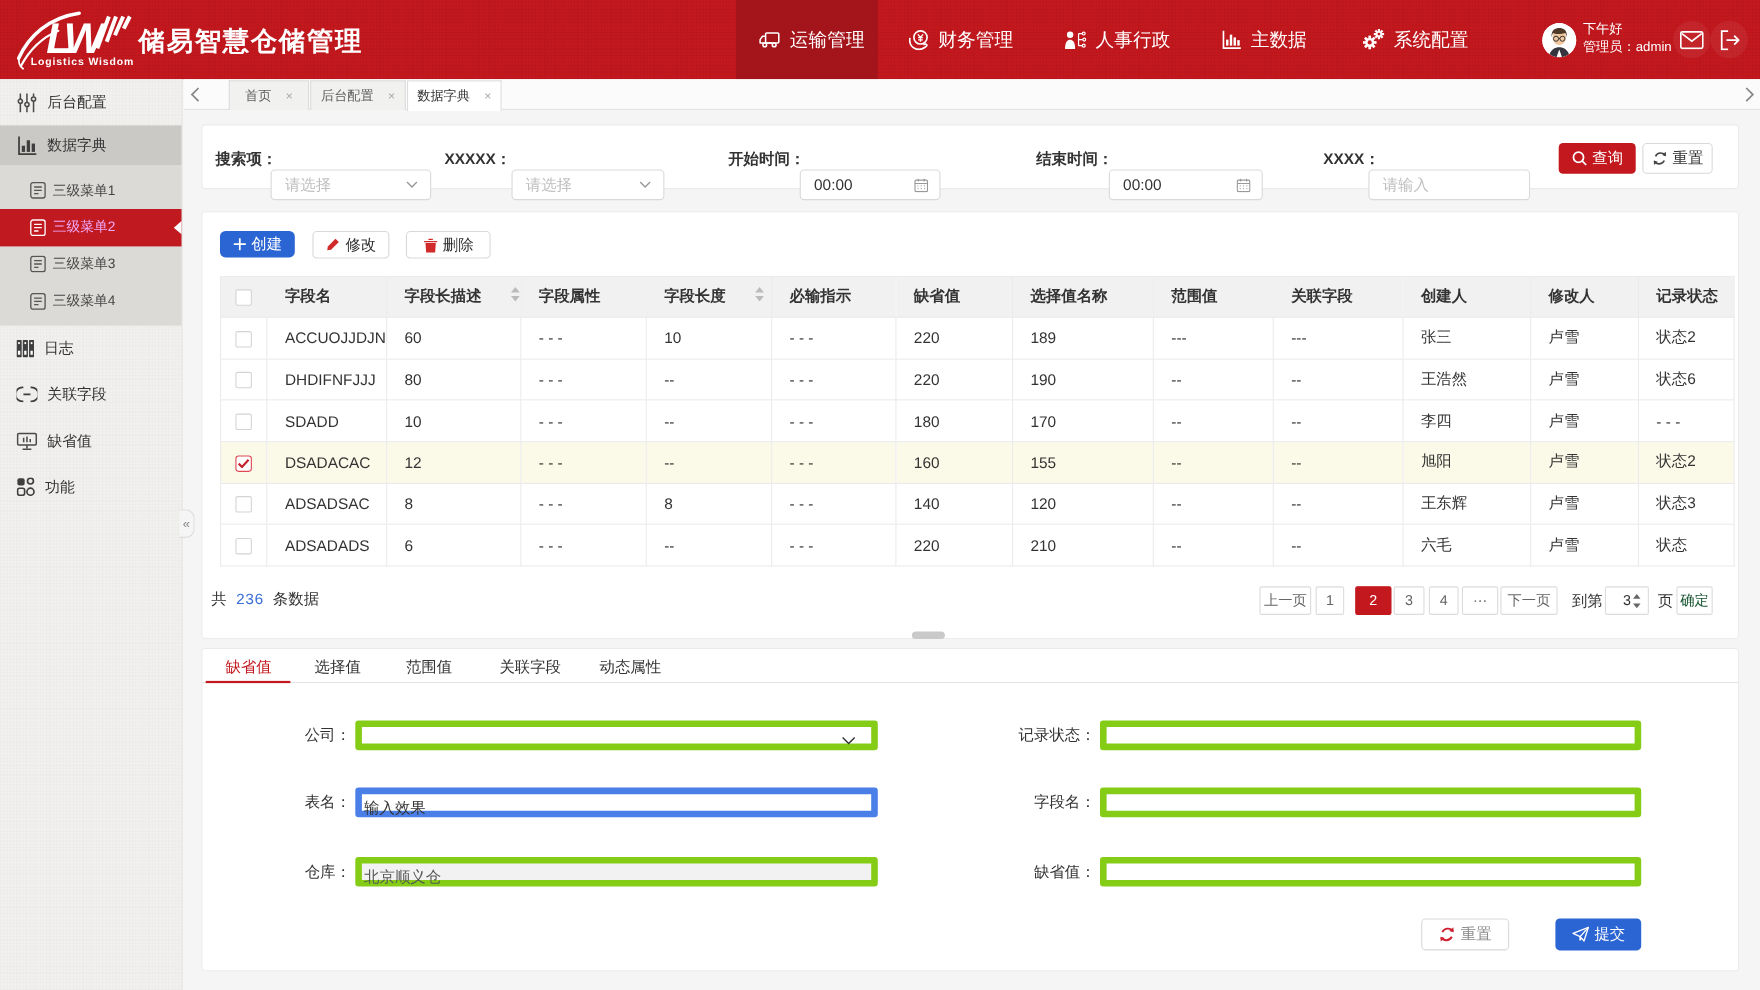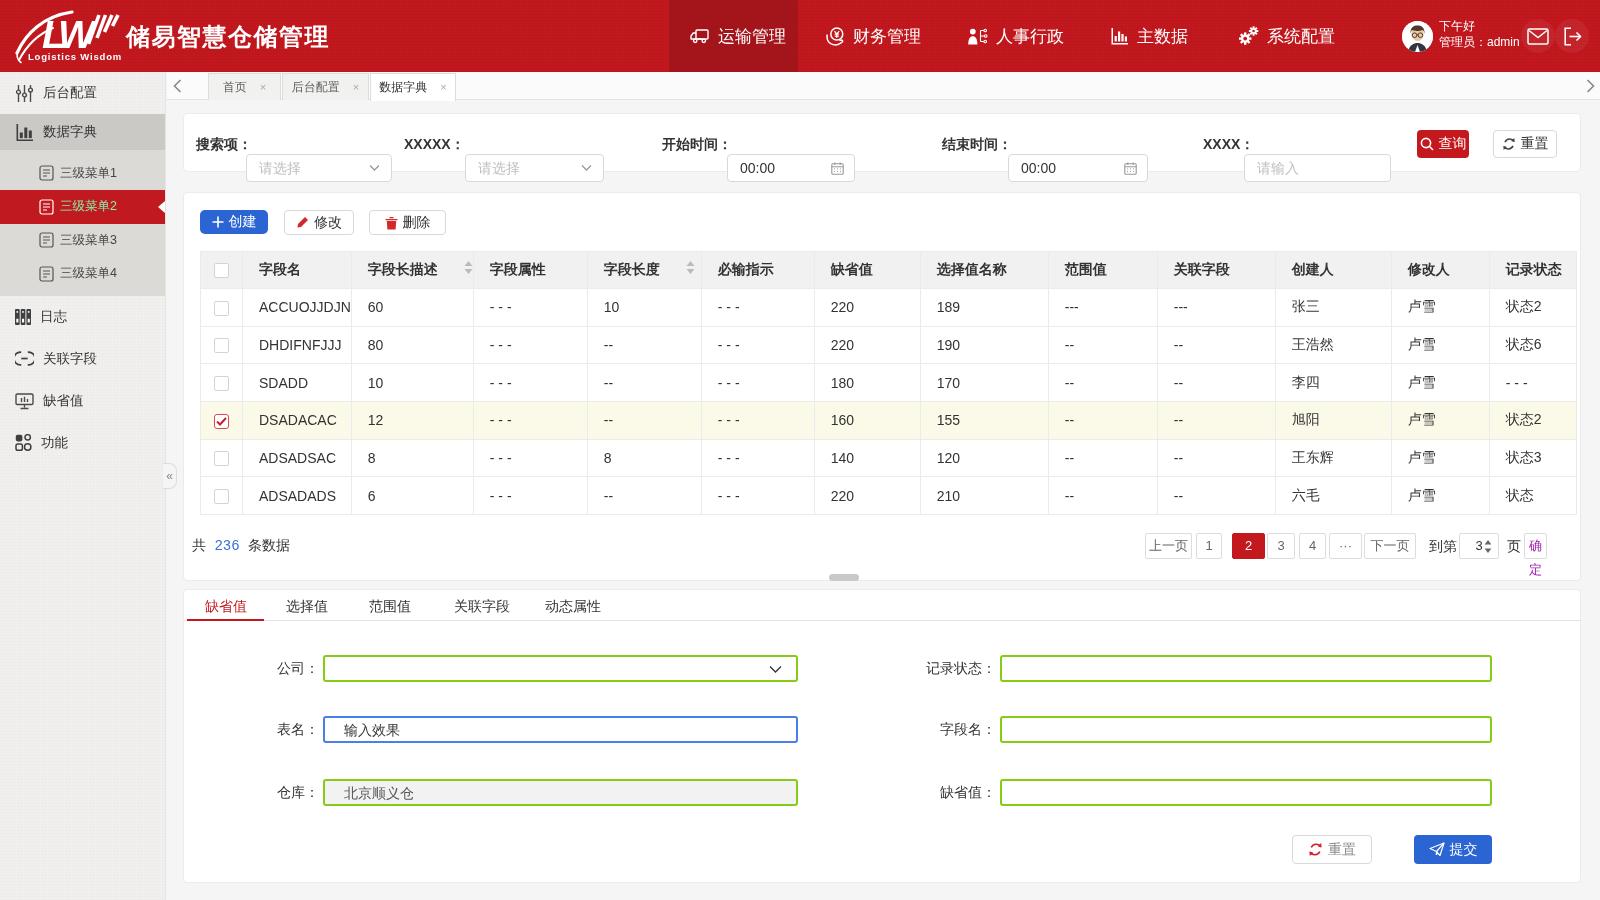--- a/index.html
+++ b/index.html
@@ -15,23 +15,23 @@
 #nav-active{position:absolute;left:669px;top:0;width:129px;height:72px;background:#a4141b;}
 #userbox{position:absolute;left:1402px;top:21px;width:31px;height:31px;border-radius:50%;background:#fff;overflow:hidden;}
 #greet{position:absolute;left:1439px;top:19px;color:#fff;font-size:12px;line-height:15.5px;}
 .hicon{position:absolute;top:19px;width:34px;height:34px;border-radius:50%;background:rgba(255,255,255,.06);display:flex;align-items:center;justify-content:center;}
 
 #sidebar{position:absolute;left:0;top:72px;width:166px;height:828px;background:#f1f0ee;background-image:repeating-linear-gradient(0deg,rgba(0,0,0,.012) 0 1px,transparent 1px 3px),repeating-linear-gradient(90deg,rgba(0,0,0,.012) 0 1px,transparent 1px 3px);border-right:1px solid #e4e3e1;}
 .sitem{height:42px;display:flex;align-items:center;padding-left:15px;color:#333;font-size:13.5px;}
 .sitem svg{margin-right:9px;}
 #group{background:#cbc9c6;height:36px;}
 #submenu{background:#dcdad7;padding:6.5px 0 5px;}
-.sub{height:33.5px;display:flex;align-items:center;padding-left:39px;color:#454545;font-size:12.5px;position:relative;}
+.sub{height:33.5px;display:flex;align-items:center;padding-left:27px;color:#454545;font-size:12.5px;position:relative;}
 .sub svg{margin-right:6px;}
-.sub.active{background:#c01920;color:#86efac;}
+.sub.active{background:#c01920;color:#f0abfc;}
 .sub.active:after{content:"";position:absolute;right:0;top:50%;margin-top:-6px;border-right:7px solid #fff;border-top:6px solid transparent;border-bottom:6px solid transparent;}
 #collapse{position:absolute;left:163px;top:463px;width:14px;height:26px;background:#f5f5f5;border:1px solid #dcdcdc;border-left:none;border-radius:0 8px 8px 0;color:#888;font-size:12px;line-height:24px;text-align:center;z-index:5;}
 
 #tabbar{position:absolute;left:167px;top:72px;width:1433px;height:28px;background:#fbfbfb;border-bottom:1px solid #e3e3e3;}
 .tab{position:absolute;top:1px;height:27px;line-height:26px;font-size:12px;color:#606060;background:#f1f1f0;border:1px solid #ddd;border-bottom:none;text-align:center;}
 .tab .x{color:#aaa;font-size:11px;margin-left:13px;}
 .tab.on{background:#fff;color:#333;height:28px;z-index:2;}
 .tarr{position:absolute;top:7px;color:#999;font-size:12px;}
 
 .card{position:absolute;background:#fff;border:1px solid #ebebeb;border-radius:4px;}
@@ -55,21 +55,21 @@
 .cb{width:15px;height:15px;border:1px solid #d4d4d4;border-radius:2px;background:#fff;display:inline-block;vertical-align:middle;}
 .sort{margin-left:26px;}
 
 .pg{position:absolute;top:340px;height:26px;line-height:24px;text-align:center;font-size:13px;color:#666;background:#fff;border:1px solid #dcdcdc;border-radius:2px;}
 .pg.on{background:#c2181e;border-color:#c2181e;color:#fff;}
 .ptx{position:absolute;top:340px;height:26px;line-height:26px;font-size:14px;color:#333;}
 
 .btab{position:absolute;top:0;height:31px;line-height:32px;font-size:14px;color:#333;}
 .btab.on{color:#c2181e;}
 .fl{position:absolute;font-size:14px;color:#333;line-height:27px;text-align:right;white-space:nowrap;}
-.fi{position:absolute;height:27px;border:2px solid #84cc16;border-radius:3px;background:#fff;line-height:25px;padding-left:19px;font-size:14px;color:#333;}
+.fi{position:absolute;height:27px;border:6px solid #84cc16;border-radius:3px;background:#fff;line-height:25px;padding-left:2px;font-size:14px;color:#333;}
 </style>
 </head>
 <body>
 
 <div id="header">
   <svg id="logo" width="112" height="60" viewBox="0 0 112 60">
     <g fill="none" stroke="#fff" stroke-linecap="round">
       <path d="M2 47 C11 27, 29 10, 57 6" stroke-width="3.2"></path>
       <path d="M4 54 C11 41, 21 29, 38 22" stroke-width="2"></path>
       <path d="M2.5 46.5 C1.5 51, 2.5 54, 6 56.5" stroke-width="1.6"></path>
@@ -294,21 +294,21 @@
       </svg></div>
   <div class="lab" style="left:758px;top:16px;">结束时间：</div>
   <div class="inp" style="left:824px;top:16px;width:140px;">00:00
     <svg style="position:absolute;right:10px;top:7px;" width="13" height="13" viewBox="0 0 13 13" fill="none" stroke="#999" stroke-width="1.1">
         <rect x=".8" y="1.8" width="11.4" height="10.4" rx="1"></rect>
         <path d="M.8 4.8 H12.2 M3.8 .5 V3 M9.2 .5 V3"></path>
         <path d="M3 7 H4 M6 7 H7 M9 7 H10 M3 9.5 H4 M6 9.5 H7 M9 9.5 H10" stroke-width=".9"></path>
       </svg></div>
   <div class="lab" style="left:1019px;top:16px;">XXXX：</div>
   <div class="inp" style="left:1060px;top:16px;width:147px;"><span class="ph">请输入</span></div>
-  <div class="btn red" style="left:1233px;top:16px;width:52px;">
+  <div class="btn red" style="left:1233px;top:16px;width:70px;">
     <svg width="14" height="14" viewBox="0 0 14 14" fill="none" stroke="#fff" stroke-width="1.6">
         <circle cx="6" cy="6" r="4.6"></circle>
         <path d="M9.5 9.5 L13 13"></path>
       </svg>查询</div>
   <div class="btn plain" style="left:1309px;top:16px;width:64px;">
     <svg width="14" height="14" viewBox="0 0 14 14">
         <g fill="none" stroke="#444" stroke-width="1.5">
           <path d="M12.2 4.4 A5.3 5.3 0 0 0 3 5.1"></path>
           <path d="M1.8 9.6 A5.3 5.3 0 0 0 11 8.9"></path>
         </g>
@@ -469,21 +469,21 @@
   <div class="pg" style="left:1083px;width:28px;">3</div>
   <div class="pg" style="left:1115px;width:27px;">4</div>
   <div class="pg" style="left:1145px;width:33px;">···</div>
   <div class="pg" style="left:1180px;width:52px;">下一页</div>
   <div class="ptx" style="left:1245px;">到第</div>
   <div class="pg" style="left:1275px;width:40px;color:#333;">3<svg style="position:absolute;right:6px;top:6px;" width="8" height="13" viewBox="0 0 8 13">
         <path d="M4 0 L7.4 4.4 H.6 Z" fill="#666"></path>
         <path d="M4 13 L7.4 8.6 H.6 Z" fill="#666"></path>
       </svg></div>
   <div class="ptx" style="left:1323px;">页</div>
-  <div class="pg" style="left:1340px;width:23px;color:#a21caf;">确定</div>
+  <div class="pg" style="left:1340px;width:33px;color:#14532d;">确定</div>
   <div style="position:absolute;left:645px;top:381px;width:30px;height:7px;border-radius:4px;background:#c9c9c9;"></div>
 </div>
 
 <div class="card" id="card3">
   <div class="btab on" style="left:21px;">缺省值</div>
   <div class="btab" style="left:102px;">选择值</div>
   <div class="btab" style="left:185px;">范围值</div>
   <div class="btab" style="left:270px;">关联字段</div>
   <div class="btab" style="left:361px;">动态属性</div>
   <div style="position:absolute;left:0;top:30px;width:1396px;height:1px;background:#e4e4e4;"></div>

